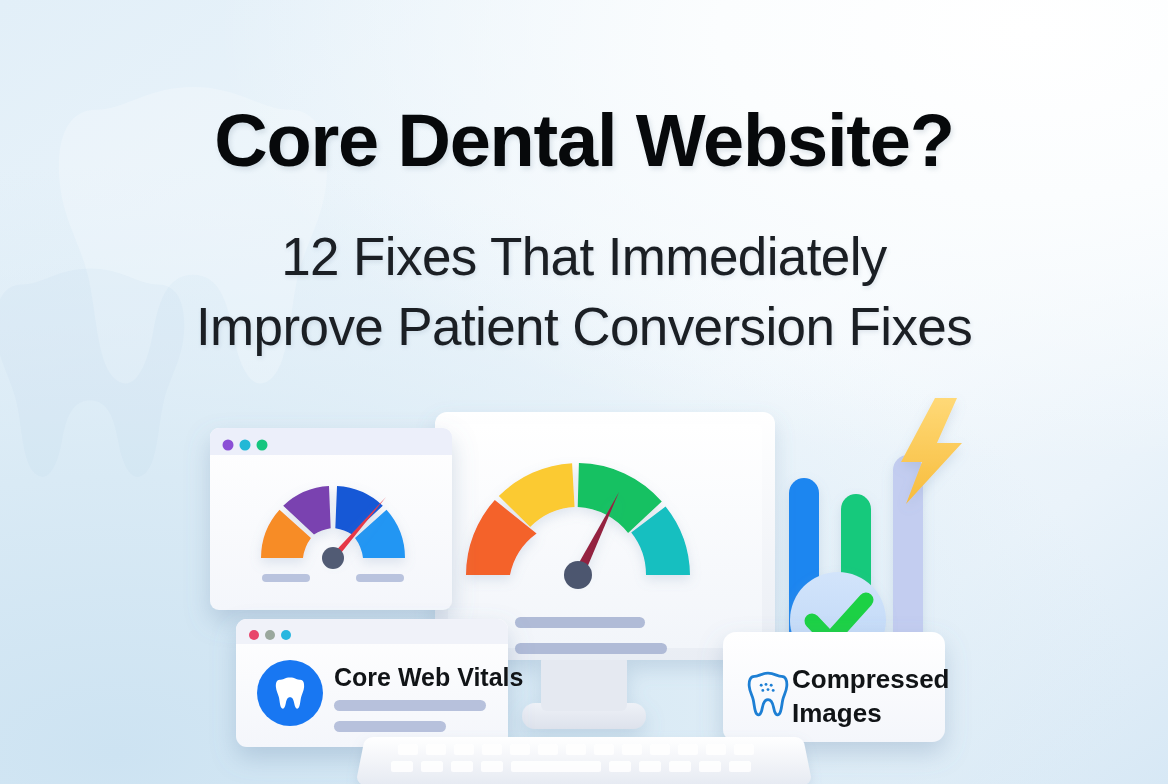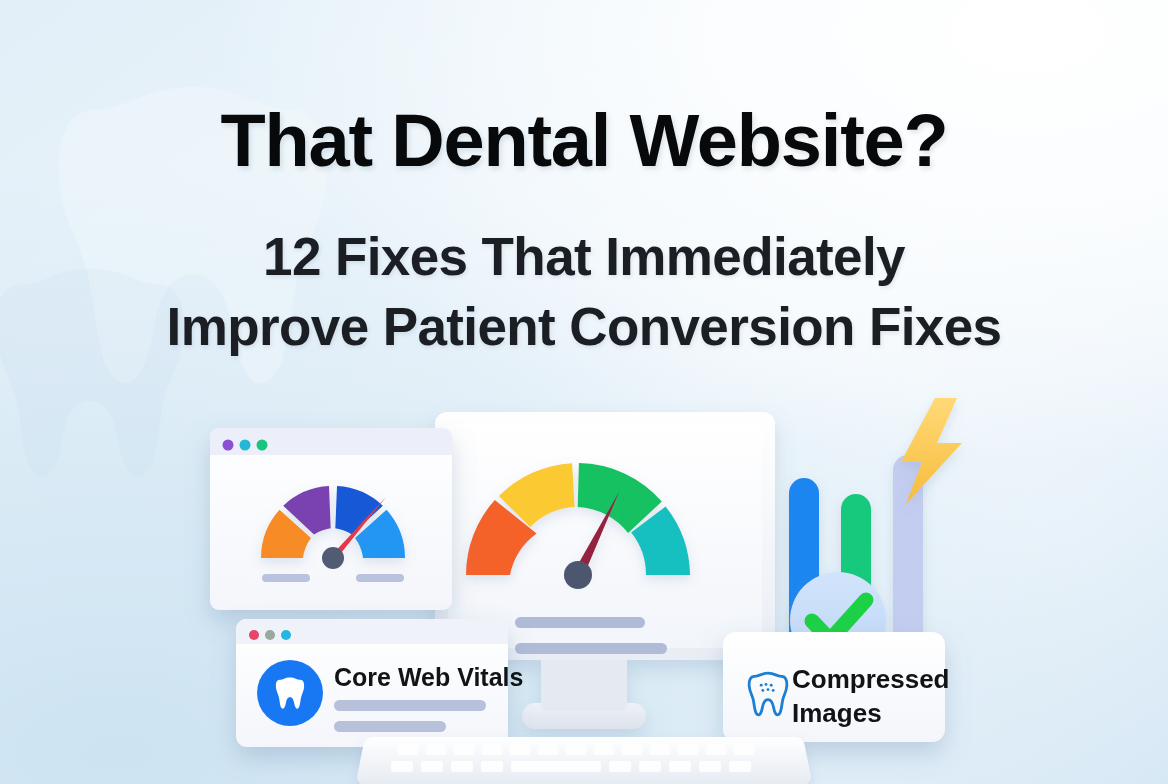--- a/index.html
+++ b/index.html
@@ -48,21 +48,21 @@
   .sub-wrap {
     position: absolute;
     left: 0;
     top: 222px;
     width: 1168px;
     text-align: center;
     z-index: 6;
   }
   .h-sub {
     font-size: 53px;
-    font-weight: 700;
+    font-weight: 400;
     color: #1b1f24;
     line-height: 1.32;
     margin: 0;
     letter-spacing: -0.6px;
     text-shadow: 1px 2px 4px rgba(90,115,140,.16);
   }
 
   
   #illus {
     position: absolute;
@@ -274,20 +274,20 @@
         <rect x="609" y="761" width="22" height="11" rx="2.5"></rect>
         <rect x="639" y="761" width="22" height="11" rx="2.5"></rect>
         <rect x="669" y="761" width="22" height="11" rx="2.5"></rect>
         <rect x="699" y="761" width="22" height="11" rx="2.5"></rect>
         <rect x="729" y="761" width="22" height="11" rx="2.5"></rect>
       </g>
     </g>
   </svg>
 
   <div class="headline-wrap">
-    <h1 class="h-title">That Dental Website?</h1>
+    <h1 class="h-title">Core Dental Website?</h1>
   </div>
   <div class="sub-wrap">
     <div class="h-sub">12 Fixes That Immediately</div>
     <div class="h-sub">Improve Patient Conversion Fixes</div>
   </div>
 
 </div>
 
 </body></html>

